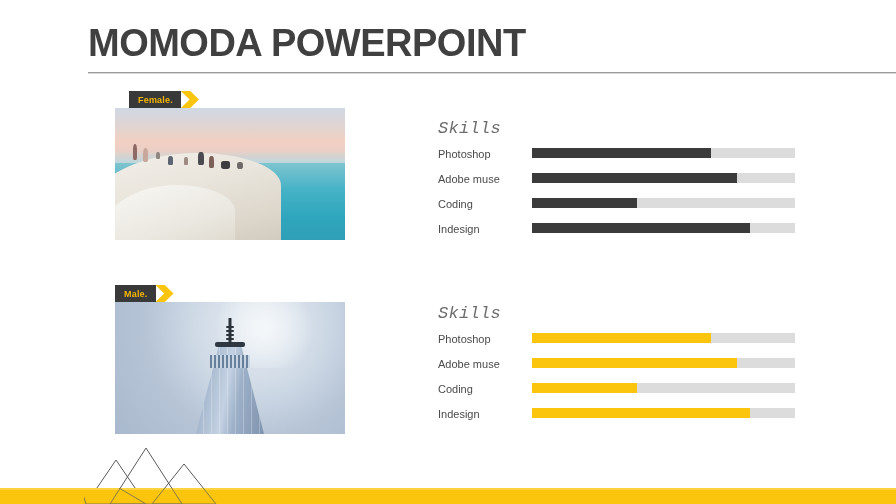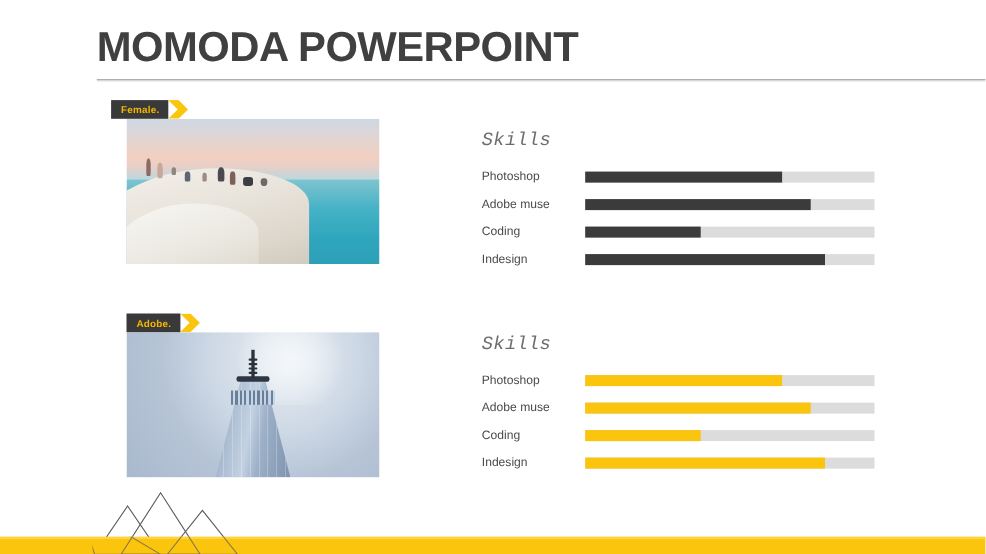--- a/index.html
+++ b/index.html
@@ -79,38 +79,38 @@
 
   
   .tag{
     position:absolute;height:17px;
     background:#393939;
     display:flex;align-items:center;
     padding:0 8px 0 9px;
     color:#f5b700;font-size:9px;font-weight:bold;
     letter-spacing:.2px;
   }
-  .tag.one{left:101px;top:91px;}
+  .tag.one{left:129px;top:91px;}
   .tag.two{left:115px;top:285px;}
   .tag-chev{
     position:absolute;left:100%;top:0;width:18px;height:17px;
     background:#fbc40d;
     clip-path:polygon(0 0,52% 0,100% 50%,52% 100%,0 100%,48% 50%);
   }
 
   
   .skills{position:absolute;}
   .skills.one{left:438px;top:119px;}
   .skills.two{left:438px;top:304px;}
   .skills-title{
     font-size:17px;font-style:italic;color:#6d6d6d;
     margin:0 0 10px 0;font-family:Liberation Mono, monospace;
     letter-spacing:.3px;
   }
-  .srow{display:flex;align-items:center;height:25px;}
+  .srow{display:flex;align-items:flex-start;height:25px;}
   .slabel{width:94px;font-size:11px;color:#4a4a4a;white-space:nowrap;}
   .strack{width:263px;height:10px;background:#dcdcdc;position:relative;}
   .sfill{position:absolute;left:0;top:0;height:100%;}
   .dark .sfill{background:#3b3b3b;}
   .gold .sfill{background:#fbc40d;}
 
   
   .tri{position:absolute;}
   .tri svg{display:block;}
   .bottombar{
@@ -185,21 +185,21 @@
     <div class="sk-band"></div>
     <div class="sk-cap"></div>
     <div class="sk-spire"></div>
     <div class="sk-ring" style="top:18%"></div>
     <div class="sk-ring" style="top:21%"></div>
     <div class="sk-ring" style="top:24%"></div>
     <div class="sk-ring" style="top:27%"></div>
   </div>
 
   <div class="tag two">
-    <span>Adobe.</span>
+    <span>Male.</span>
     <span class="tag-chev"></span>
   </div>
 
   <div class="skills two gold">
     <div class="skills-title">Skills</div>
 
     <div class="srow">
       <span class="slabel">Photoshop</span>
       <span class="strack">
         <span class="sfill" style="width: 68%;"></span>

